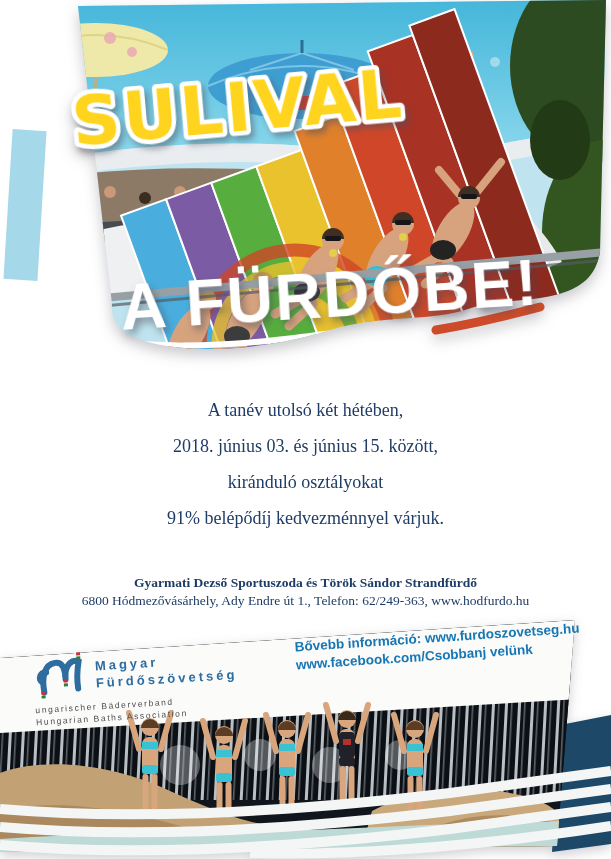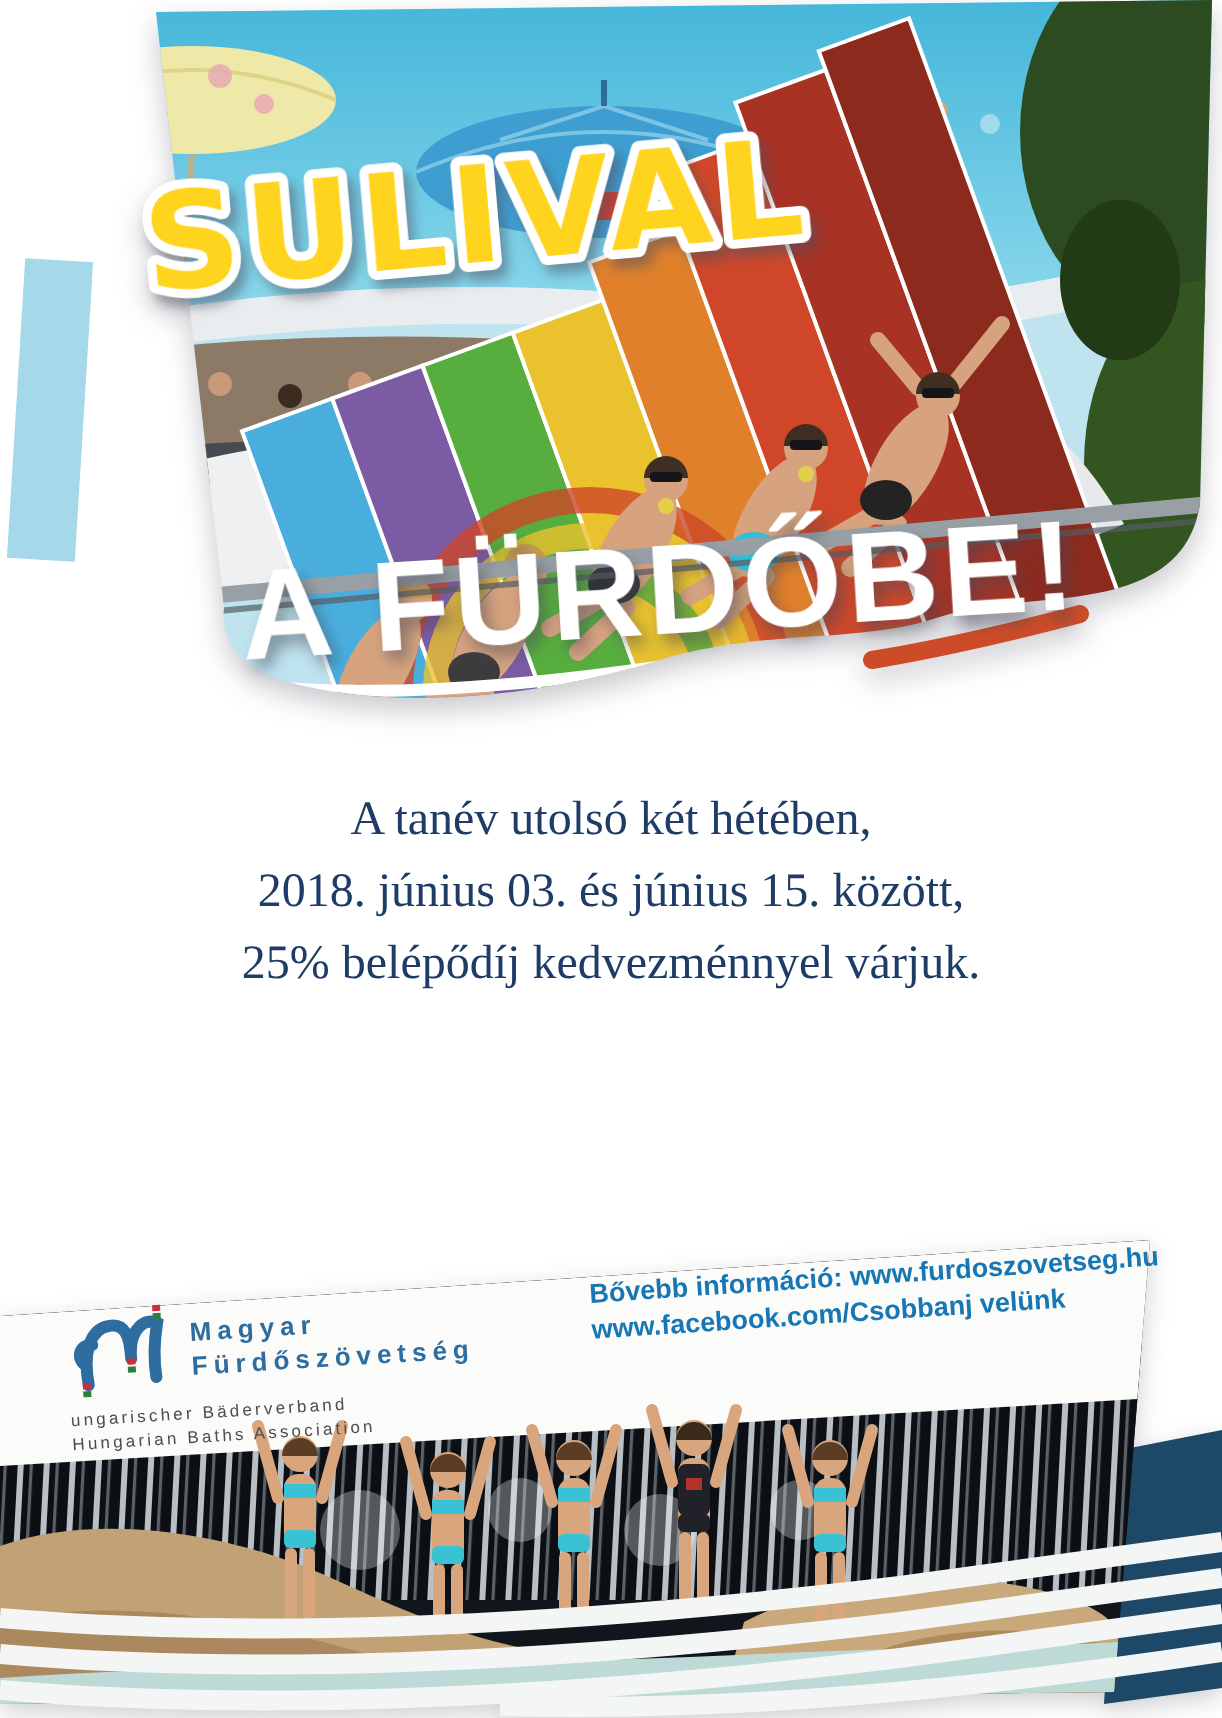--- a/index.html
+++ b/index.html
@@ -9,21 +9,21 @@
   .hero-svg{position:absolute;left:0;top:0;filter:drop-shadow(0 6px 7px rgba(40,40,60,0.25));}
   .accent-bar{position:absolute;left:8px;top:130px;width:34px;height:150px;background:#a5d8e8;
               transform:rotate(3.5deg);}
   .hero-title{font-family:"DejaVu Sans",sans-serif;font-size:67px;font-weight:bold;fill:#ffd41f;
               stroke:#ffffff;stroke-width:9px;paint-order:stroke;stroke-linejoin:round;
               letter-spacing:3px;filter:drop-shadow(3px 5px 3px rgba(80,80,95,0.5));}
   .hero-subtitle{font-family:"Liberation Sans",sans-serif;font-size:64px;font-weight:bold;fill:#ffffff;
               letter-spacing:2px;filter:drop-shadow(3px 5px 4px rgba(70,70,85,0.55));}
   
   .body-block{position:absolute;left:0;top:392px;width:611px;text-align:center;color:#1e3c66;
-              font-family:"Liberation Serif",serif;font-size:24px;line-height:36px;}
+              font-family:"Liberation Serif",serif;font-size:18px;line-height:36px;}
   .body-line{white-space:pre-wrap;}
   .venue-block{position:absolute;left:0;top:574px;width:611px;text-align:center;color:#1e3c66;
               font-family:"Liberation Serif",serif;font-size:13.5px;line-height:18px;}
   .venue-name{font-weight:bold;}
   
   .footer-wrap{position:absolute;left:0;top:615px;width:611px;height:244px;}
   .footer-svg{position:absolute;left:0;top:0;filter:drop-shadow(0 4px 6px rgba(40,40,60,0.22));}
   .logo-block{position:absolute;left:34px;top:30px;transform:rotate(-3.5deg);}
   .logo-row{display:flex;align-items:flex-start;gap:10px;}
   .logo-names{padding-top:10px;color:#2e6da0;font-weight:bold;font-size:13px;letter-spacing:3px;
@@ -166,23 +166,28 @@
       <path d="M66,334 C170,356 270,342 368,328 C432,319 500,324 560,306" stroke="#ffffff" stroke-width="6" fill="none"></path>
     </g>
     <path d="M436,330 C472,324 506,316 540,307" stroke="#cd4b28" stroke-width="9" stroke-linecap="round" fill="none"></path>
     <text class="hero-title" x="240" y="131" text-anchor="middle" transform="rotate(-5 240 131)">SULIVAL</text>
     <text class="hero-subtitle" x="331" y="317" text-anchor="middle" transform="rotate(-3.5 331 317)">A FÜRDŐBE!</text>
   </svg>
 
   <div class="body-block">
     <div class="body-line">A tanév utolsó két hétében,</div>
     <div class="body-line">2018. június 03. és június 15. között,</div>
-    <div class="body-line">25% belépődíj kedvezménnyel várjuk.</div>
+    <div class="body-line">kiránduló osztályokat</div>
+    <div class="body-line">91% belépődíj kedvezménnyel várjuk.</div>
   </div>
 
+  <div class="venue-block">
+    <div class="venue-name">Gyarmati Dezső Sportuszoda és Török Sándor Strandfürdő</div>
+    <div class="venue-address">6800 Hódmezővásárhely, Ady Endre út 1., Telefon: 62/249-363, www.hodfurdo.hu</div>
+  </div>
 
   <div class="footer-wrap">
     <svg class="footer-svg" width="611" height="244" viewBox="0 0 611 244">
       <defs>
         <clipPath id="footClip">
             <path d="M0,43 L575,5 L557,231 L0,237 Z"></path>
           </clipPath>
         <pattern id="streaks" width="13" height="60" patternUnits="userSpaceOnUse" patternTransform="rotate(3)">
           <rect width="13" height="60" fill="#0c1015"></rect>
           <rect x="2" width="3" height="60" fill="#d6dee4" opacity="0.85"></rect>

